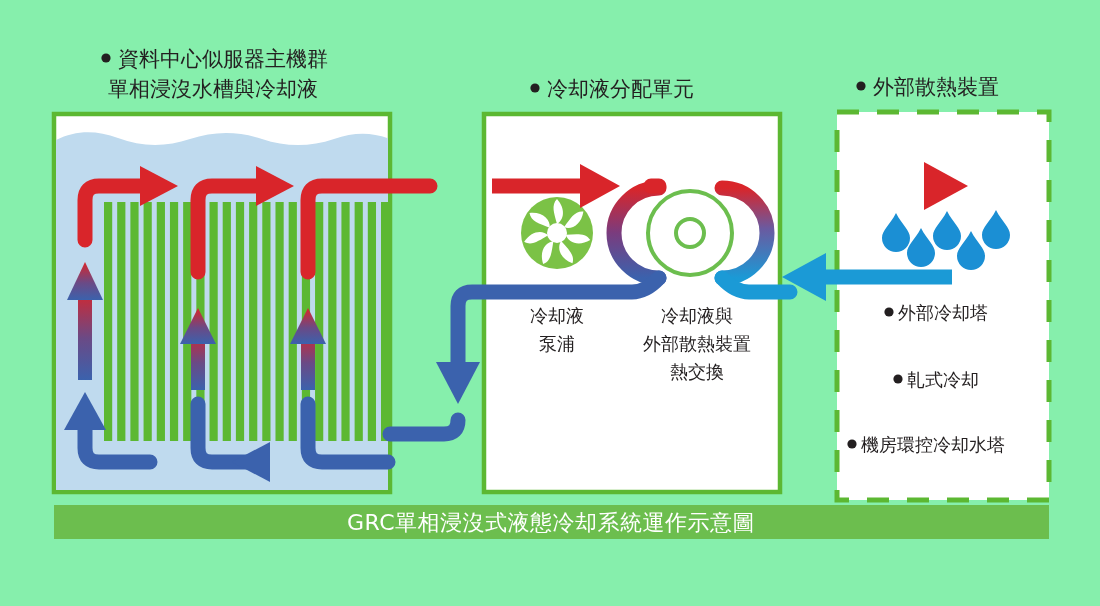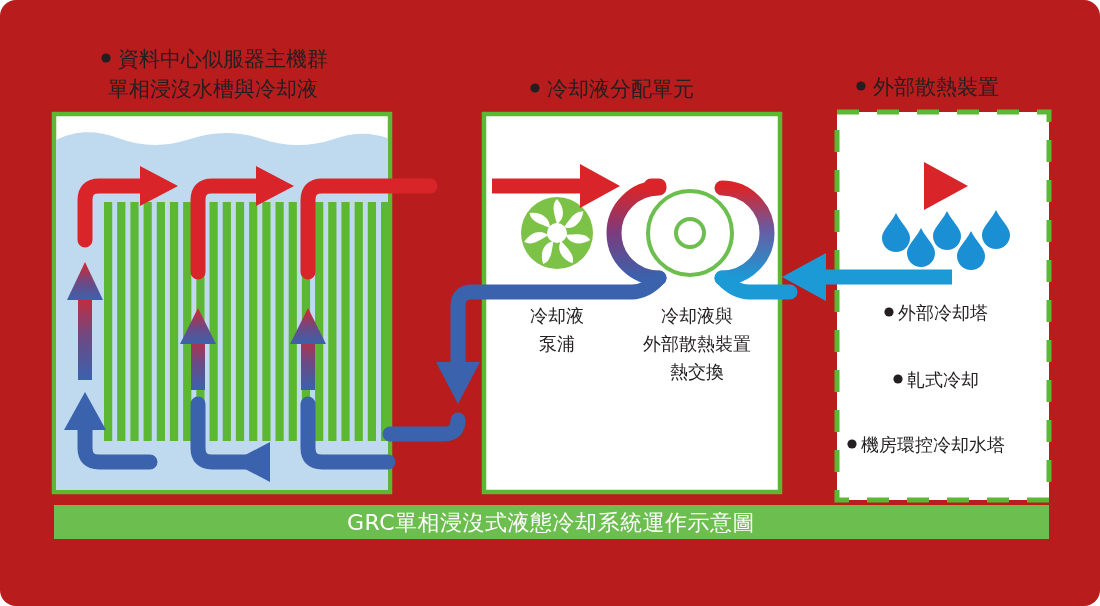--- a/index.html
+++ b/index.html
@@ -11,22 +11,21 @@
   body {
     font-family: "Liberation Sans", "DejaVu Sans", sans-serif;
     width: 1100px;
     height: 606px;
     overflow: hidden;
   }
   #diagram-root {
     position: relative;
     width: 1100px;
     height: 606px;
-    background: #b91c1c;
-    border-radius: 16px;
+    background: #86efac;
   }
   svg.diagram-canvas {
     position: absolute;
     left: 0;
     top: 0;
     width: 1100px;
     height: 606px;
     display: block;
   }
   text {

